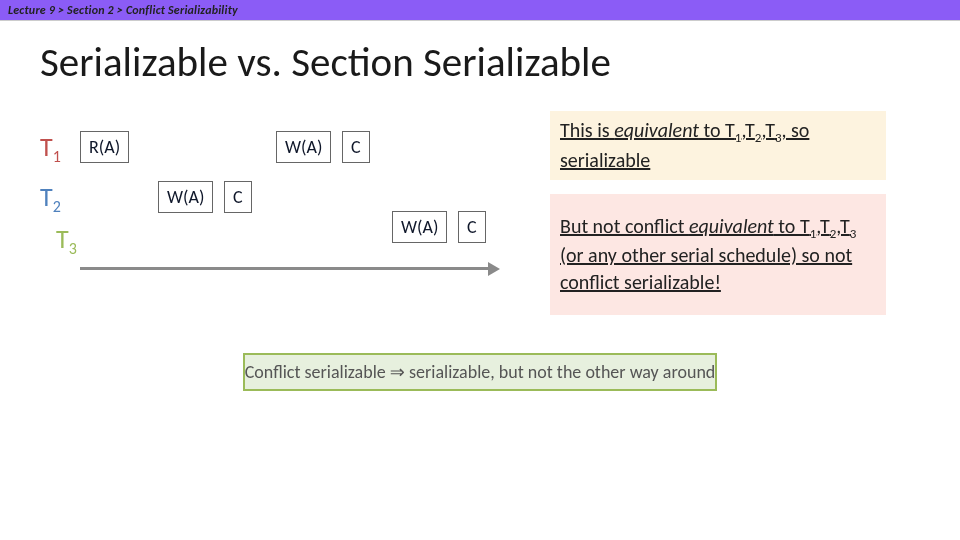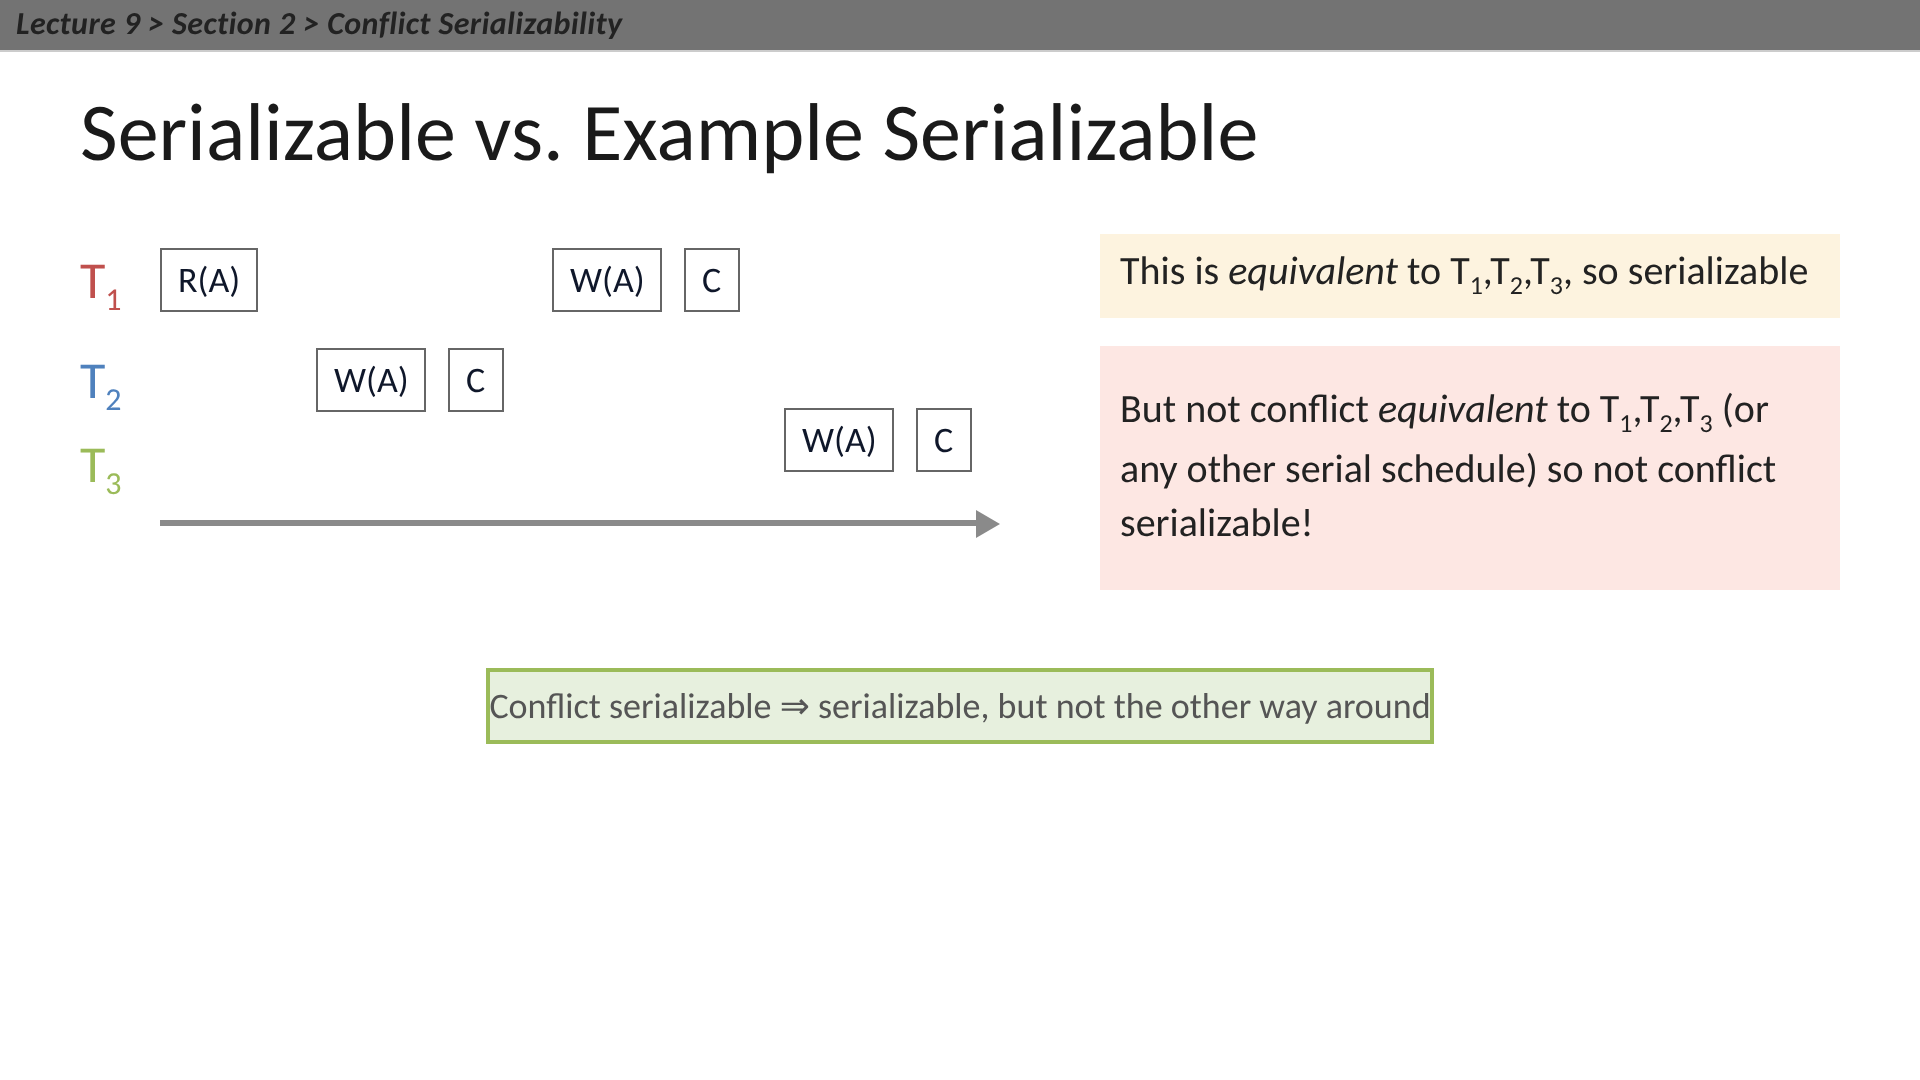--- a/index.html
+++ b/index.html
@@ -5,25 +5,25 @@
   html, body {
     margin: 0;
     padding: 0;
     width: 960px;
     height: 540px;
     font-family: Calibri, Arial, sans-serif;
     background: #fff;
     color: #222;
   }
   .breadcrumb {
-    background: #737373;
+    background: #8b5cf6;
     border-bottom: 1px solid #ccc;
     font-style: italic;
     font-weight: bold;
-    font-size: 16px;
+    font-size: 12px;
     padding: 3px 8px;
     letter-spacing: 0.2px;
   }
   .slide {
     padding: 16px 40px 0 40px;
   }
   .title {
     font-size: 41px;
     font-weight: 400;
     color: #1a1a1a;
@@ -53,21 +53,21 @@
     position: absolute;
     font-size: 26px;
     font-weight: 400;
   }
   .tx-label sub {
     font-size: 16px;
     vertical-align: sub;
   }
   .c-t1 { color: #c0504d; }
   .c-t2 { color: #4f81bd; }
-  .c-t3 { color: #9bbb59; }
+  .c-t3 { color: #9bbb59; margin-left: 16px; }
   .op-box {
     position: absolute;
     border: 1.5px solid #666;
     background: #fff;
     font-size: 18px;
     padding: 4px 8px;
     color: #0f172a;
   }
   .arrow {
     position: absolute;
@@ -77,23 +77,24 @@
   .arrow::after {
     content: "";
     position: absolute;
     right: -10px;
     top: -8px;
     border-left: 12px solid #8a8a8a;
     border-top: 7px solid transparent;
     border-bottom: 7px solid transparent;
   }
   .notes {
-    width: 370px;
+    width: 336px;
     font-size: 20px;
     line-height: 1.35;
+    text-decoration: underline;
   }
   .note1 {
     background: #fdf3df;
     padding: 6px 10px;
     margin-bottom: 14px;
   }
   .note2 {
     background: #fde7e3;
     padding: 19px 10px;
   }
@@ -116,21 +117,21 @@
     color: #555;
   }
 </style>
 </head>
 <body>
 
 <div class="breadcrumb">Lecture 9  &gt;  Section 2  &gt;  Conflict Serializability</div>
 
 <div class="slide">
 
-  <h1 class="title">Serializable vs. Example Serializable</h1>
+  <h1 class="title">Serializable vs. Section Serializable</h1>
 
 
   <div class="body-row">
 
     <div class="schedule">
 
       <div class="tx-label c-t1" style="left:0; top:8px;">
         <span>T</span><sub>1</sub>
       </div>
       <div class="tx-label c-t2" style="left:0; top:58px;">

